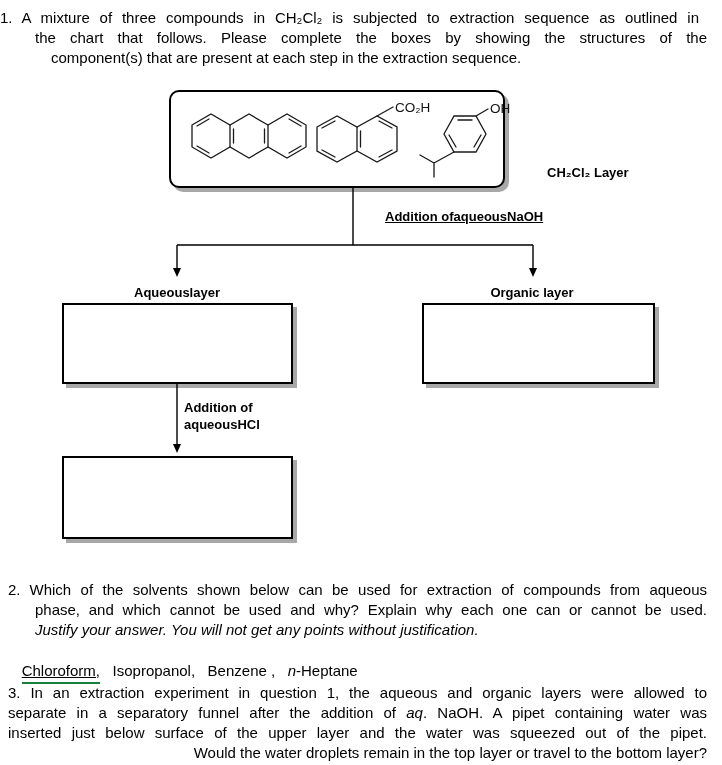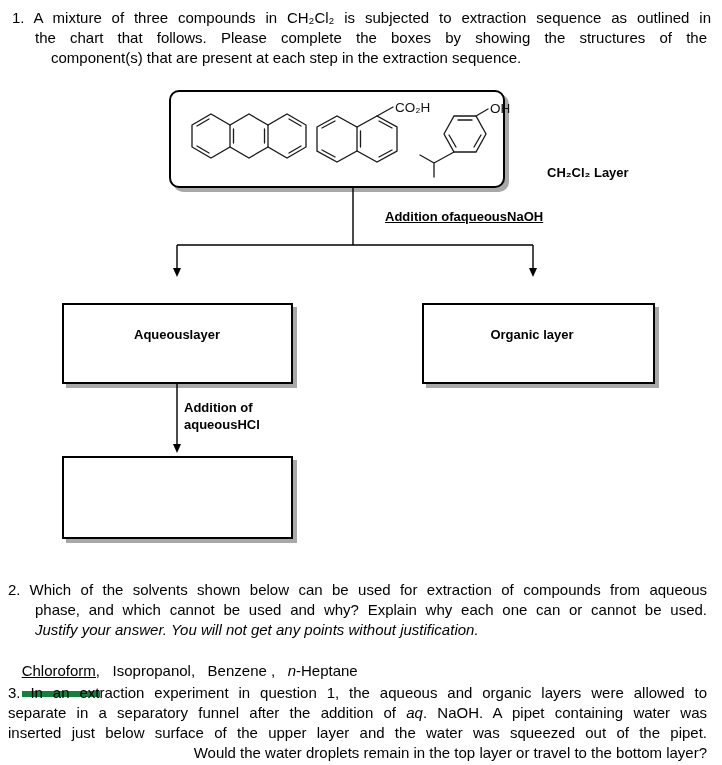--- a/index.html
+++ b/index.html
@@ -11,46 +11,46 @@
   .line {
     position:absolute; font-size:15px; line-height:20px; white-space:normal;
   }
   .just { text-align:justify; text-align-last:justify; -moz-text-align-last:justify; }
   .qn { margin-right:9px; }
   .ital { font-style:italic; }
   .ital-ul { font-style:italic; }
   .preserve { white-space:pre-wrap; }
   .chloroform {
     text-decoration:underline;
-    border-bottom:6px solid #15803d;
-    padding-bottom:12px;
+    border-bottom:2px solid #15803d;
+    padding-bottom:3px;
   }
   .blabel { position:absolute; font-size:13px; font-weight:bold; line-height:17px; white-space:nowrap; }
-  .centered { transform:translateX(-50%);margin-top:42px; }
+  .centered { transform:translateX(-50%); }
   .mixture-box {
     position:absolute; left:169px; top:90px; width:336px; height:98px;
     box-sizing:border-box; border:2px solid #000; border-radius:10px;
     background:#fff; box-shadow:4px 4px 0 #a8a8a8;
   }
   .answer-box {
     position:absolute; box-sizing:border-box; border:2px solid #000;
     background:#fff; box-shadow:4px 4px 0 #a8a8a8;
   }
   .overlay { position:absolute; left:0; top:0; pointer-events:none; }
   .bond { stroke:#1a1a1a; stroke-width:1.3; fill:none; stroke-linecap:round; }
   .conn { stroke:#000; stroke-width:1.4; fill:none; }
   .ahead { fill:#000; stroke:none; }
   .chemlabel { font-family:"Liberation Sans","DejaVu Sans",sans-serif; font-size:13.5px; fill:#111; }
 </style>
 </head>
 <body>
 
 <div class="page">
 
-  <div class="line just" style="left:12px; top:8px; width:699px;">
+  <div class="line just" style="left:0; top:8px; width:699px;">
     <span class="qn">1.</span><span>A mixture of three compounds in CH₂Cl₂ is subjected to extraction sequence as outlined in</span>
   </div>
   <div class="line just" style="left:35px; top:28px; width:672px;">the chart that follows. Please complete the boxes by showing the structures of the</div>
   <div class="line" style="left:51px; top:48px; width:672px;">component(s) that are present at each step in the extraction sequence.</div>
 
   <div class="mixture-box"></div>
   <div class="answer-box" style="left:62px; top:303px; width:231px; height:81px;"></div>
   <div class="answer-box" style="left:422px; top:303px; width:233px; height:81px;"></div>
   <div class="answer-box" style="left:62px; top:456px; width:231px; height:83px;"></div>
 

